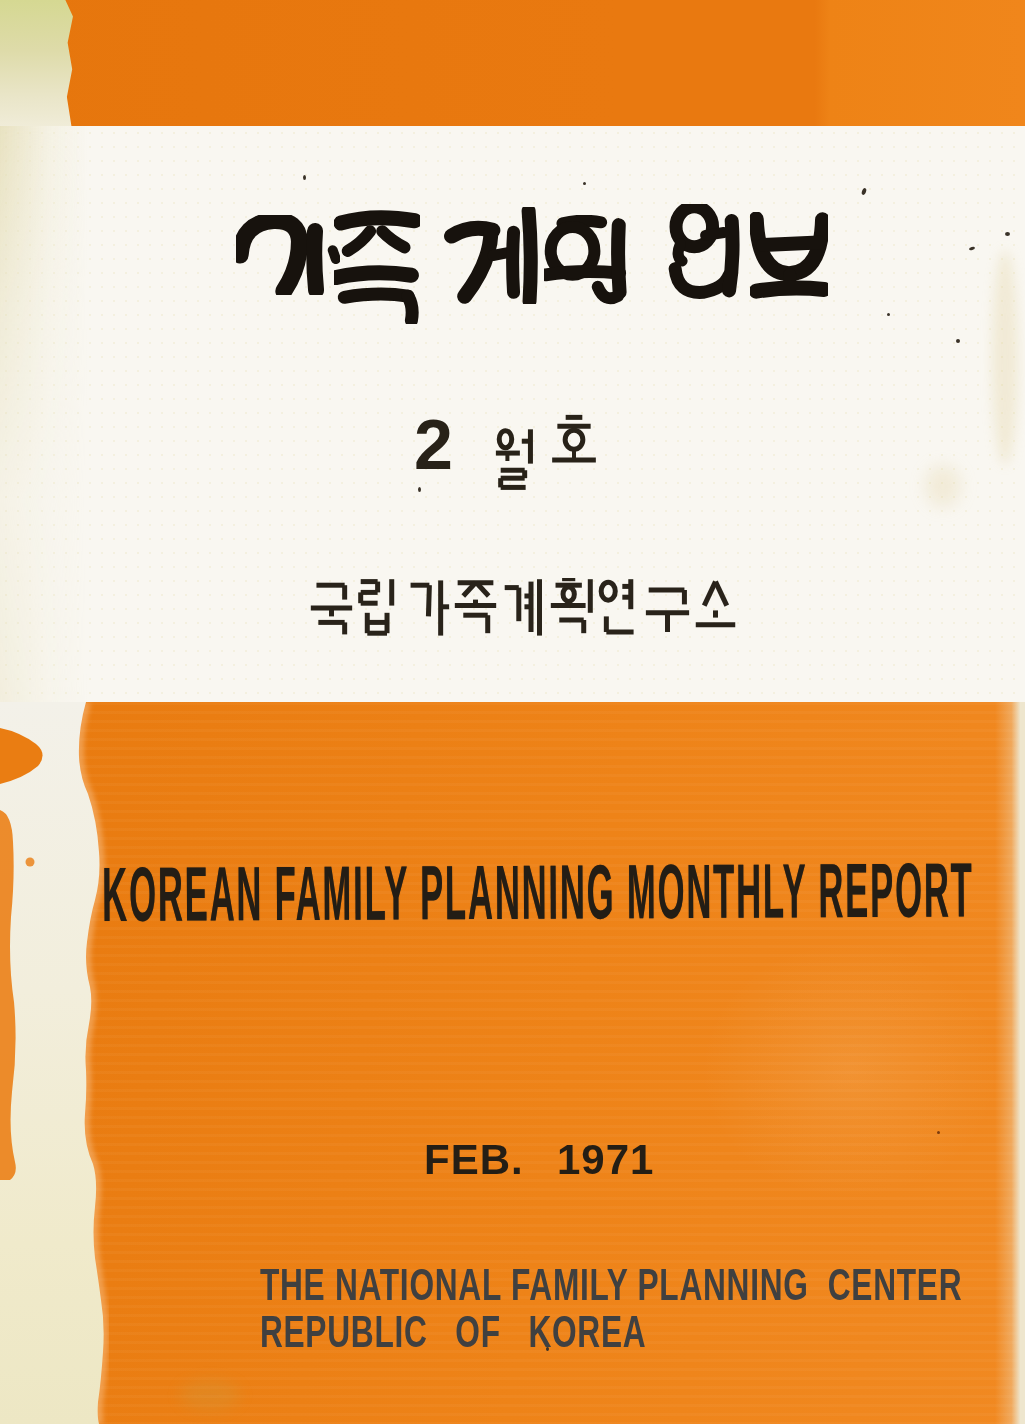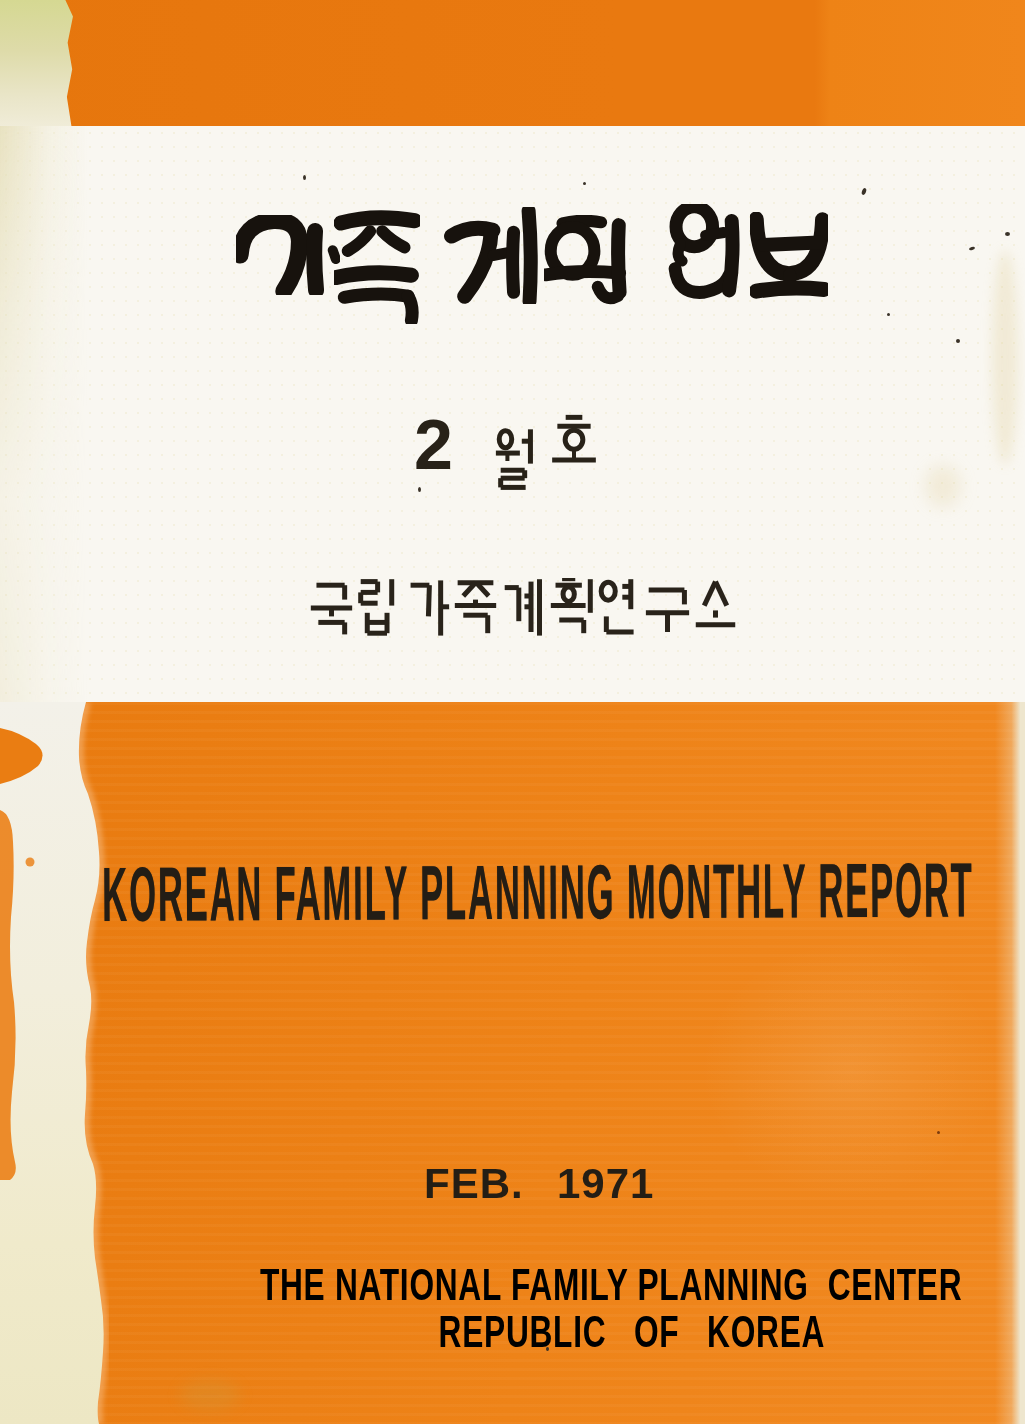--- a/index.html
+++ b/index.html
@@ -84,23 +84,23 @@
   .title-en span{
     display:inline-block;
     font:700 77px/80px "Liberation Sans",sans-serif;
     letter-spacing:4px;white-space:pre;
     transform:rotate(-0.3deg) scaleX(0.45);transform-origin:left top;
     text-shadow:0 0 1px rgba(35,29,21,.6);
   }
   .date-en{
     position:absolute;left:424px;top:1136px;
     font:700 42px/48px "Liberation Sans",sans-serif;
-    letter-spacing:1px;word-spacing:4px;white-space:pre;color:#241E15;margin-top:24px;
-  }
-  .org-block{position:absolute;left:150px;top:1262px;width:785px;text-align:right;color:#000000;}
+    letter-spacing:1px;word-spacing:4px;white-space:pre;color:#241E15;
+  }
+  .org-block{position:absolute;left:150px;top:1262px;width:785px;text-align:left;color:#404040;}
   .org-line1,.org-line2{
     font:700 44px/46px "Liberation Sans",sans-serif;
     letter-spacing:1px;white-space:pre;
     transform:scaleX(0.72);transform-origin:center top;
   }
   .org-line2{margin-top:1px;word-spacing:6px;}
 
   
   .speck{position:absolute;background:#3A3228;border-radius:50%;}
   .stain{position:absolute;border-radius:50%;pointer-events:none;}

